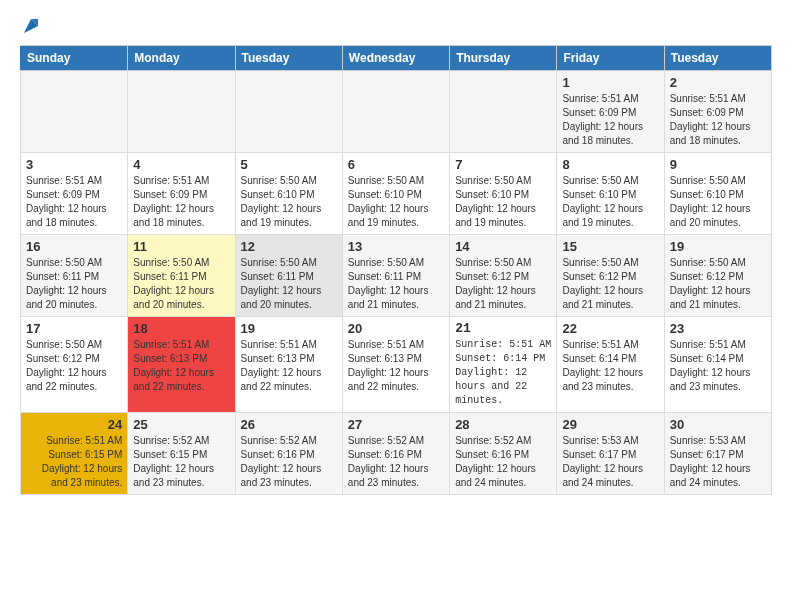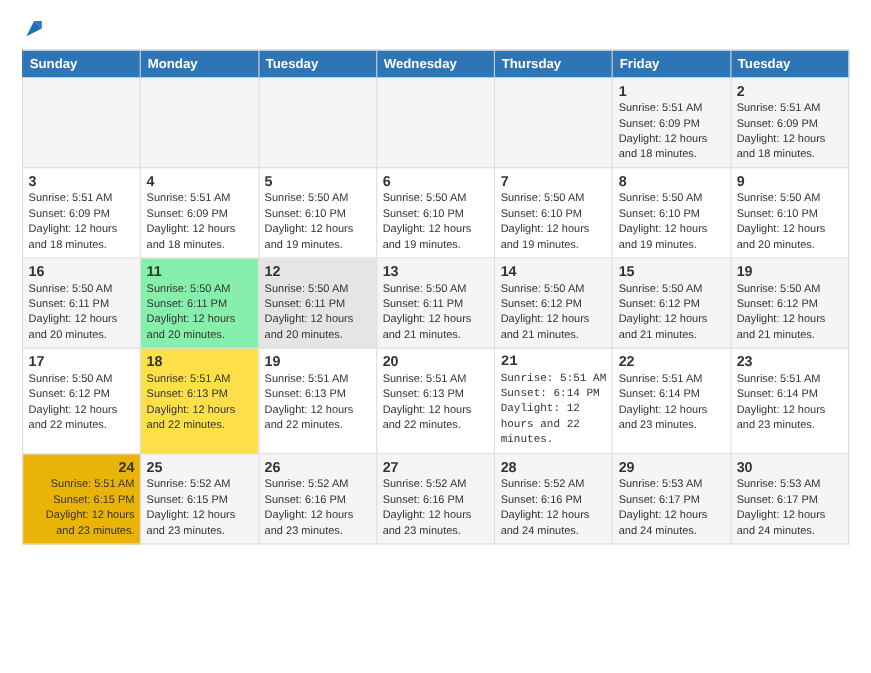--- a/index.html
+++ b/index.html
@@ -120,21 +120,21 @@
 Daylight: 12 hours and 20 minutes.</div>
           </td>
         </tr>
         <tr>
           <td style="background: rgb(245, 245, 245);">
             <span class="day-num">16</span>
             <div class="day-info" style="white-space: pre-line;">Sunrise: 5:50 AM
 Sunset: 6:11 PM
 Daylight: 12 hours and 20 minutes.</div>
           </td>
-          <td style="background: #86efac;">
+          <td style="background: #fef9c3;">
             <span class="day-num">11</span>
             <div class="day-info" style="white-space: pre-line;">Sunrise: 5:50 AM
 Sunset: 6:11 PM
 Daylight: 12 hours and 20 minutes.</div>
           </td>
           <td style="background: #e5e5e5; margin-left: 36px;">
             <span class="day-num">12</span>
             <div class="day-info" style="white-space: pre-line;">Sunrise: 5:50 AM
 Sunset: 6:11 PM
 Daylight: 12 hours and 20 minutes.</div>
@@ -164,21 +164,21 @@
 Daylight: 12 hours and 21 minutes.</div>
           </td>
         </tr>
         <tr>
           <td style="background: rgb(255, 255, 255);">
             <span class="day-num">17</span>
             <div class="day-info" style="white-space: pre-line;">Sunrise: 5:50 AM
 Sunset: 6:12 PM
 Daylight: 12 hours and 22 minutes.</div>
           </td>
-          <td style="background: #fde047;">
+          <td style="background: #ef4444;">
             <span class="day-num">18</span>
             <div class="day-info" style="white-space: pre-line;">Sunrise: 5:51 AM
 Sunset: 6:13 PM
 Daylight: 12 hours and 22 minutes.</div>
           </td>
           <td style="background: rgb(255, 255, 255);">
             <span class="day-num">19</span>
             <div class="day-info" style="white-space: pre-line;">Sunrise: 5:51 AM
 Sunset: 6:13 PM
 Daylight: 12 hours and 22 minutes.</div>

